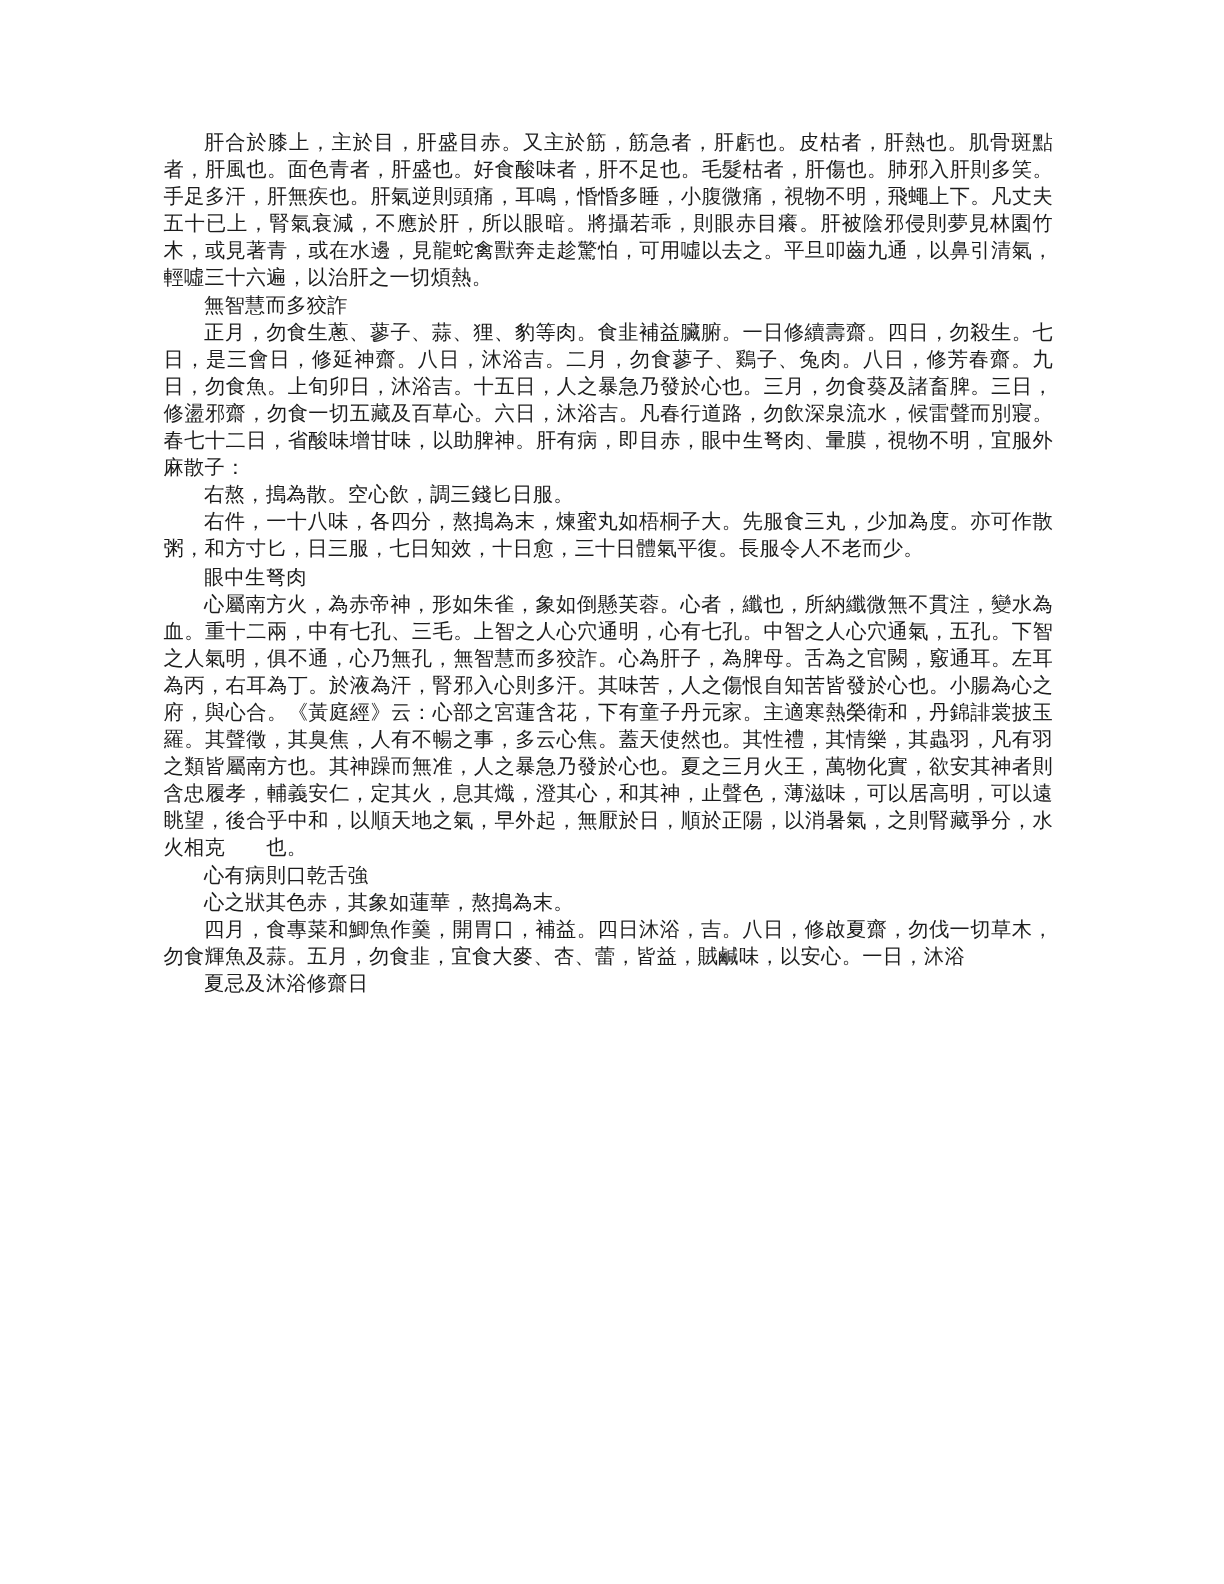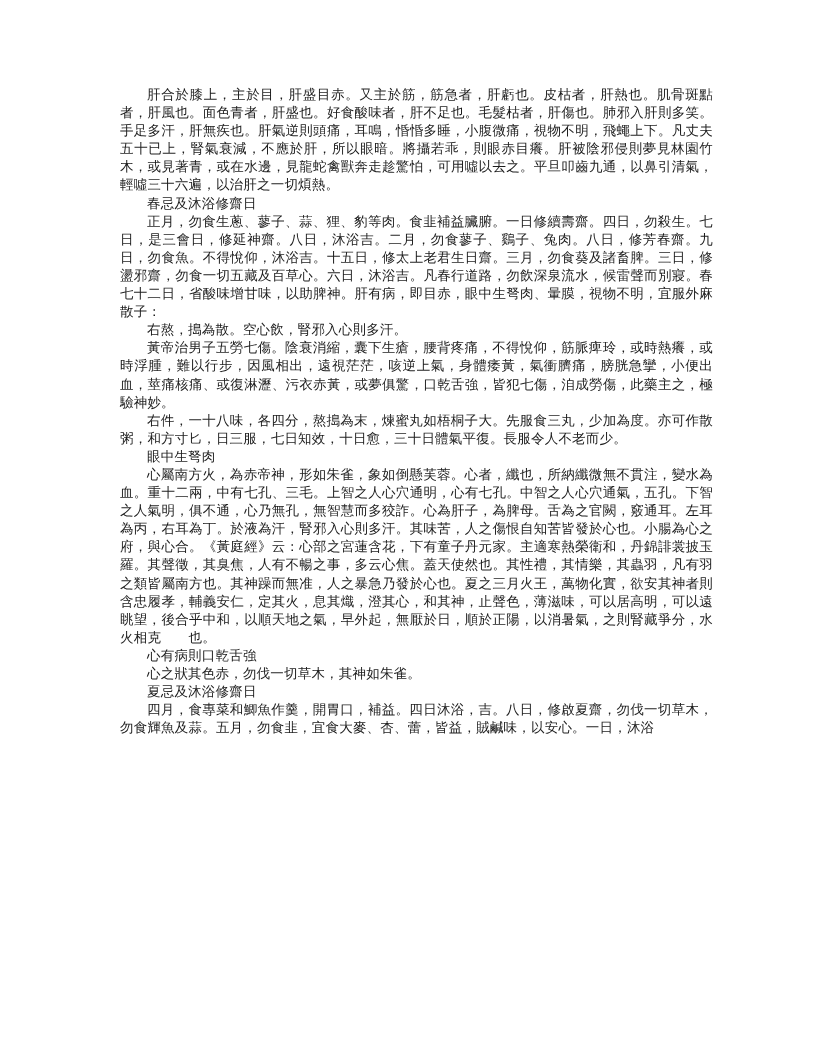--- a/index.html
+++ b/index.html
@@ -10,21 +10,21 @@
   .page {
     position: relative;
     width: 816px;
     height: 1056px;
     background: #ffffff;
     overflow: hidden;
     font-family: "Liberation Serif", "DejaVu Serif", serif;
   }
   .text-block {
     position: absolute;
-    left: 120px;
+    left: 109px;
     top: 86px;
     width: 593px;
     color: #1c1c1c;
     font-size: 13.5px;
     line-height: 18.1px;
     text-align: justify;
     letter-spacing: 0.2px;
   }
   .text-block p {
     margin: 0;
@@ -32,25 +32,24 @@
     text-indent: 2em;
     word-break: break-all;
   }
 </style>
 </head>
 <body>
 
 <div class="page">
   <div class="text-block">
     <p>肝合於膝上，主於目，肝盛目赤。又主於筋，筋急者，肝虧也。皮枯者，肝熱也。肌骨斑點者，肝風也。面色青者，肝盛也。好食酸味者，肝不足也。毛髮枯者，肝傷也。肺邪入肝則多笑。手足多汗，肝無疾也。肝氣逆則頭痛，耳鳴，惛惛多睡，小腹微痛，視物不明，飛蠅上下。凡丈夫五十已上，腎氣衰減，不應於肝，所以眼暗。將攝若乖，則眼赤目癢。肝被陰邪侵則夢見林園竹木，或見著青，或在水邊，見龍蛇禽獸奔走趁驚怕，可用噓以去之。平旦叩齒九通，以鼻引清氣，輕噓三十六遍，以治肝之一切煩熱。</p>
-    <p>春忌及沐浴修齋日</p>
-    <p>正月，勿食生蔥、蓼子、蒜、狸、豹等肉。食韭補益臟腑。一日修續壽齋。四日，勿殺生。七日，是三會日，修延神齋。八日，沐浴吉。二月，勿食蓼子、鷄子、兔肉。八日，修芳春齋。九日，勿食魚。不得悅仰，沐浴吉。十五日，修太上老君生日齋。三月，勿食葵及諸畜脾。三日，修盪邪齋，勿食一切五藏及百草心。六日，沐浴吉。凡春行道路，勿飲深泉流水，候雷聲而別寢。春七十二日，省酸味增甘味，以助脾神。肝有病，即目赤，眼中生弩肉、暈膜，視物不明，宜服外麻散子：</p>
-    <p>右熬，搗為散。空心飲，腎邪入心則多汗。</p>
-    <p>黃帝治男子五勞七傷。陰衰消縮，囊下生瘡，腰背疼痛，不得悅仰，筋脈痺玲，或時熱癢，或時浮腫，難以行步，因風相出，遠視茫茫，咳逆上氣，身體痿黃，氣衝臍痛，膀胱急攣，小便出血，莖痛核痛、或復淋瀝、污衣赤黃，或夢俱驚，口乾舌強，皆犯七傷，洎成勞傷，此藥主之，極驗神妙。</p>
+    <p>無智慧而多狡詐</p>
+    <p>正月，勿食生蔥、蓼子、蒜、狸、豹等肉。食韭補益臟腑。一日修續壽齋。四日，勿殺生。七日，是三會日，修延神齋。八日，沐浴吉。二月，勿食蓼子、鷄子、兔肉。八日，修芳春齋。九日，勿食魚。上旬卯日，沐浴吉。十五日，人之暴急乃發於心也。三月，勿食葵及諸畜脾。三日，修盪邪齋，勿食一切五藏及百草心。六日，沐浴吉。凡春行道路，勿飲深泉流水，候雷聲而別寢。春七十二日，省酸味增甘味，以助脾神。肝有病，即目赤，眼中生弩肉、暈膜，視物不明，宜服外麻散子：</p>
+    <p>右熬，搗為散。空心飲，調三錢匕日服。</p>
     <p>右件，一十八味，各四分，熬搗為末，煉蜜丸如梧桐子大。先服食三丸，少加為度。亦可作散粥，和方寸匕，日三服，七日知效，十日愈，三十日體氣平復。長服令人不老而少。</p>
     <p>眼中生弩肉</p>
     <p>心屬南方火，為赤帝神，形如朱雀，象如倒懸芙蓉。心者，纖也，所納纖微無不貫注，變水為血。重十二兩，中有七孔、三毛。上智之人心穴通明，心有七孔。中智之人心穴通氣，五孔。下智之人氣明，俱不通，心乃無孔，無智慧而多狡詐。心為肝子，為脾母。舌為之官闕，竅通耳。左耳為丙，右耳為丁。於液為汗，腎邪入心則多汗。其味苦，人之傷恨自知苦皆發於心也。小腸為心之府，與心合。《黃庭經》云：心部之宮蓮含花，下有童子丹元家。主適寒熱榮衛和，丹錦誹裳披玉羅。其聲徵，其臭焦，人有不暢之事，多云心焦。蓋天使然也。其性禮，其情樂，其蟲羽，凡有羽之類皆屬南方也。其神躁而無准，人之暴急乃發於心也。夏之三月火王，萬物化實，欲安其神者則含忠履孝，輔義安仁，定其火，息其熾，澄其心，和其神，止聲色，薄滋味，可以居高明，可以遠眺望，後合乎中和，以順天地之氣，早外起，無厭於日，順於正陽，以消暑氣，之則腎藏爭分，水火相克　　也。</p>
     <p>心有病則口乾舌強</p>
-    <p>心之狀其色赤，勿伐一切草木，其神如朱雀。</p>
+    <p>心之狀其色赤，其象如蓮華，熬搗為末。</p>
+    <p>四月，食專菜和鯽魚作羹，開胃口，補益。四日沐浴，吉。八日，修啟夏齋，勿伐一切草木，勿食輝魚及蒜。五月，勿食韭，宜食大麥、杏、蕾，皆益，賊鹹味，以安心。一日，沐浴</p>
     <p>夏忌及沐浴修齋日</p>
-    <p>四月，食專菜和鯽魚作羹，開胃口，補益。四日沐浴，吉。八日，修啟夏齋，勿伐一切草木，勿食輝魚及蒜。五月，勿食韭，宜食大麥、杏、蕾，皆益，賊鹹味，以安心。一日，沐浴</p>
   </div>
 </div>
 
 </body></html>

